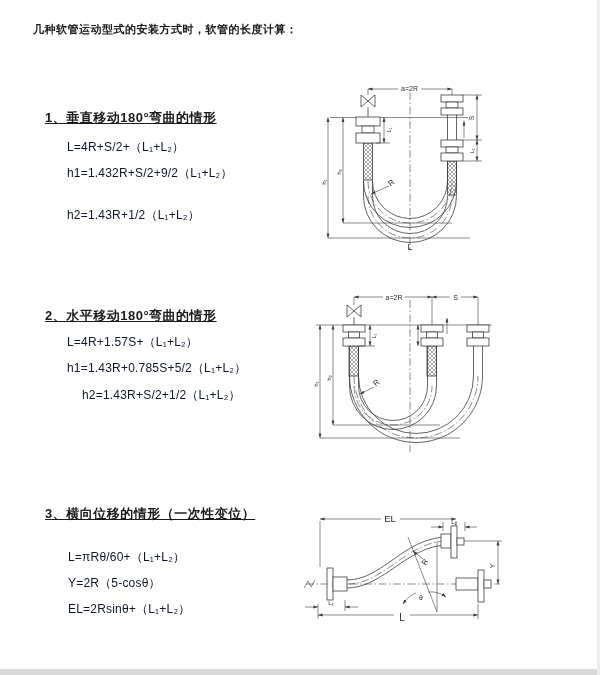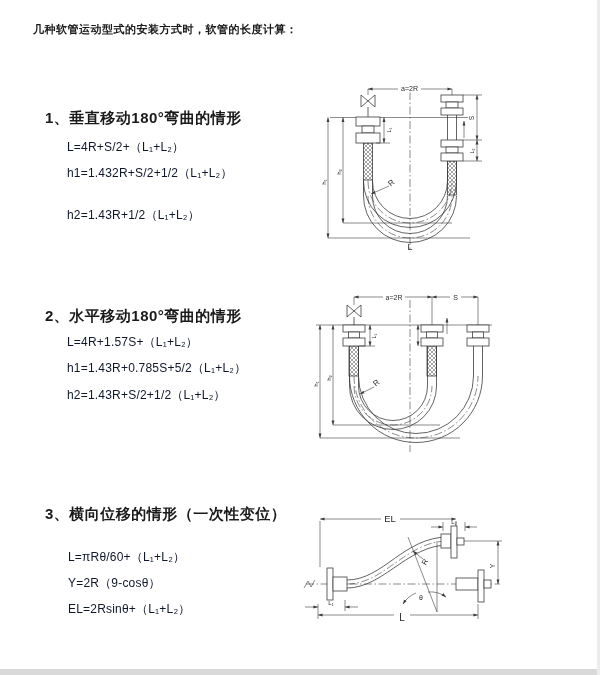--- a/index.html
+++ b/index.html
@@ -1,44 +1,44 @@
 <!DOCTYPE html>
 <html><head>
 <meta charset="utf-8">
 <style>
   html,body{margin:0;padding:0;}
   body{width:600px;height:675px;background:#ffffff;position:relative;overflow:hidden;
        font-family:"Liberation Sans","DejaVu Sans",sans-serif;color:#1a1a1a;}
   .abs{position:absolute;}
   .title{font-size:11px;font-weight:bold;letter-spacing:0.5px;white-space:nowrap;}
-  .heading{font-size:15px;font-weight:bold;letter-spacing:0.5px;white-space:nowrap;}
+  .heading{font-size:13px;font-weight:bold;letter-spacing:0.5px;white-space:nowrap;text-decoration:underline;}
   .formula{font-size:12px;font-weight:normal;letter-spacing:0.2px;white-space:nowrap;color:#0f172a;}
   svg{overflow:visible;}
   svg .lb{fill:#2a2a2a;stroke:none;font-family:"Liberation Sans","DejaVu Sans",sans-serif;}
   .edge-bottom{left:0;top:669px;width:600px;height:6px;background:#d9d9d9;}
   .edge-right{left:597px;top:0;width:3px;height:675px;background:#ececec;}
 </style>
 </head>
 <body>
 
 <div class="abs title" style="left:33px;top:22px">几种软管运动型式的安装方式时，软管的长度计算：</div>
 
 <div class="abs heading" style="left:45px;top:109px">1、垂直移动180°弯曲的情形</div>
 <div class="abs formula" style="left:67px;top:139px">L=4R+S/2+（L₁+L₂）</div>
-<div class="abs formula" style="left:67px;top:165px">h1=1.432R+S/2+1/2（L₁+L₂）</div>
+<div class="abs formula" style="left:67px;top:165px">h1=1.432R+S/2+9/2（L₁+L₂）</div>
 <div class="abs formula" style="left:67px;top:207px">h2=1.43R+1/2（L₁+L₂）</div>
 
 <div class="abs heading" style="left:45px;top:307px">2、水平移动180°弯曲的情形</div>
 <div class="abs formula" style="left:67px;top:334px">L=4R+1.57S+（L₁+L₂）</div>
 <div class="abs formula" style="left:67px;top:360px">h1=1.43R+0.785S+5/2（L₁+L₂）</div>
-<div class="abs formula" style="left:67px;top:387px">h2=1.43R+S/2+1/2（L₁+L₂）</div>
+<div class="abs formula" style="left:82px;top:387px">h2=1.43R+S/2+1/2（L₁+L₂）</div>
 
 <div class="abs heading" style="left:45px;top:505px">3、横向位移的情形（一次性变位）</div>
 <div class="abs formula" style="left:68px;top:549px">L=πRθ/60+（L₁+L₂）</div>
-<div class="abs formula" style="left:68px;top:575px">Y=2R（9-cosθ）</div>
+<div class="abs formula" style="left:68px;top:575px">Y=2R（5-cosθ）</div>
 <div class="abs formula" style="left:68px;top:601px">EL=2Rsinθ+（L₁+L₂）</div>
 
 <svg class="abs" style="left:312px;top:80px" width="240" height="175" viewBox="312 80 240 175">
   <defs>
     <marker id="ar1" viewBox="0 0 10 10" refX="9.5" refY="5" markerWidth="8" markerHeight="8" orient="auto-start-reverse">
       <path d="M0,2 L10,5 L0,8 Z" fill="#3c3c3c"></path>
     </marker>
     <pattern id="ht1" width="4" height="4" patternUnits="userSpaceOnUse">
       <path d="M0,4 L4,0 M0,0 L4,4" stroke="#4a4a4a" stroke-width="0.5" fill="none"></path>
     </pattern>

